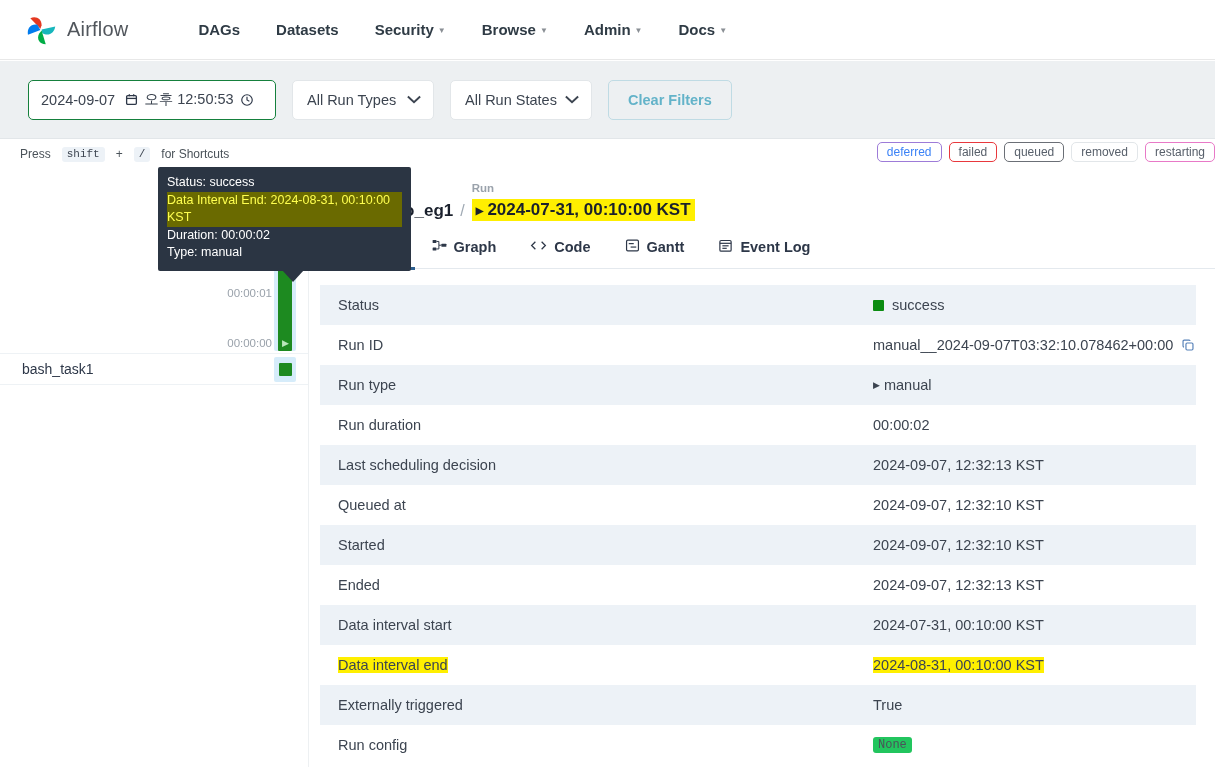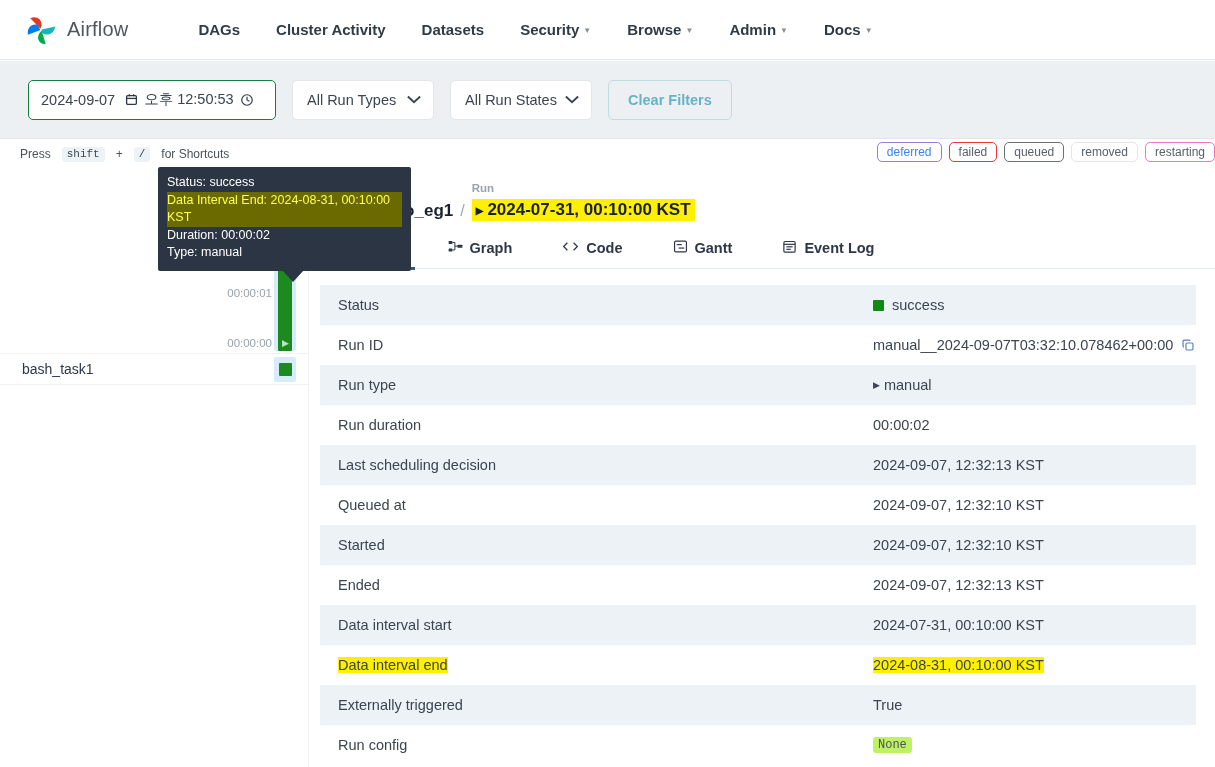--- a/index.html
+++ b/index.html
@@ -124,21 +124,21 @@
   .crumb-sep { color: #a0aab4; font-weight: normal; font-size: 16px; padding-bottom: 1px; }
   .crumb-run-wrap { position: relative; }
   .crumb-run-label {
     position: absolute; top: -17px; left: 0; font-size: 11.5px; color: #9aa2ab; font-weight: bold;
   }
   .hl { background: #ffef00; }
   .crumb-run { padding: 1px 4px; display: inline-flex; align-items: center; gap: 4px; }
   .tri { font-size: 10px; }
 
   .tabs {
-    display: flex; align-items: flex-start; gap: 16px; height: 42px;
+    display: flex; align-items: center; gap: 0; height: 42px;
     border-bottom: 1px solid #e4e9ee; margin-top: 6px;
   }
   .tab {
     display: flex; align-items: center; gap: 7px; height: 42px;
     padding: 0 17px; font-size: 14.5px; font-weight: bold; color: #2d3748;
     cursor: pointer; border-bottom: 3px solid transparent; position: relative; top: 1px;
   }
   .tab.active { color: #2d5f8f; border-bottom-color: #2d5f8f; }
   .tab:first-child { padding-left: 8px; }
 
@@ -147,21 +147,21 @@
     display: flex; align-items: center; height: 40px;
     font-size: 14.5px; color: #3c4450;
   }
   .trow.alt { background: #edf2f7; }
   .tlabel { width: 553px; padding-left: 18px; }
   .tvalue { flex: 1; display: flex; align-items: center; gap: 8px; }
   .statusdot { width: 11px; height: 11px; background: #0b8c11; border-radius: 1px; display: inline-block; }
   .copy-ic { color: #5580b8; cursor: pointer; display: inline-flex; }
   .code-chip {
     font-family: "Liberation Mono", monospace; font-size: 12px;
-    background: #bef264; color: #4a5259; padding: 1px 5px; border-radius: 3px;
+    background: #22c55e; color: #4a5259; padding: 1px 5px; border-radius: 3px;
   }
 
   
   .tooltip {
     position: absolute; left: 158px; top: 167px; width: 253px;
     background: #2b3543; color: #fff; border-radius: 2px;
     padding: 7px 9px 9px 9px; font-size: 12.5px; line-height: 17.5px; z-index: 50;
   }
   .tooltip .hlline { background: #6a6a00; color: #ffff4f; display: inline-block; }
   .tooltip:after {
@@ -185,23 +185,20 @@
           <path d="M33 33 L40 56 C29 56 24 47 29 38 Z" fill="#00ad46"></path>
         </svg>
       </span>
       <span class="brand-name">Airflow</span>
     </div>
     <div class="nav-links">
       <div class="nav-link">
         <span>DAGs</span>
       </div>
       <div class="nav-link">
-        <span>Cluster Activity</span>
-      </div>
-      <div class="nav-link">
         <span>Datasets</span>
       </div>
       <div class="nav-link">
         <span>Security</span>
         <span class="caret">▼</span>
       </div>
       <div class="nav-link">
         <span>Browse</span>
         <span class="caret">▼</span>
       </div>

